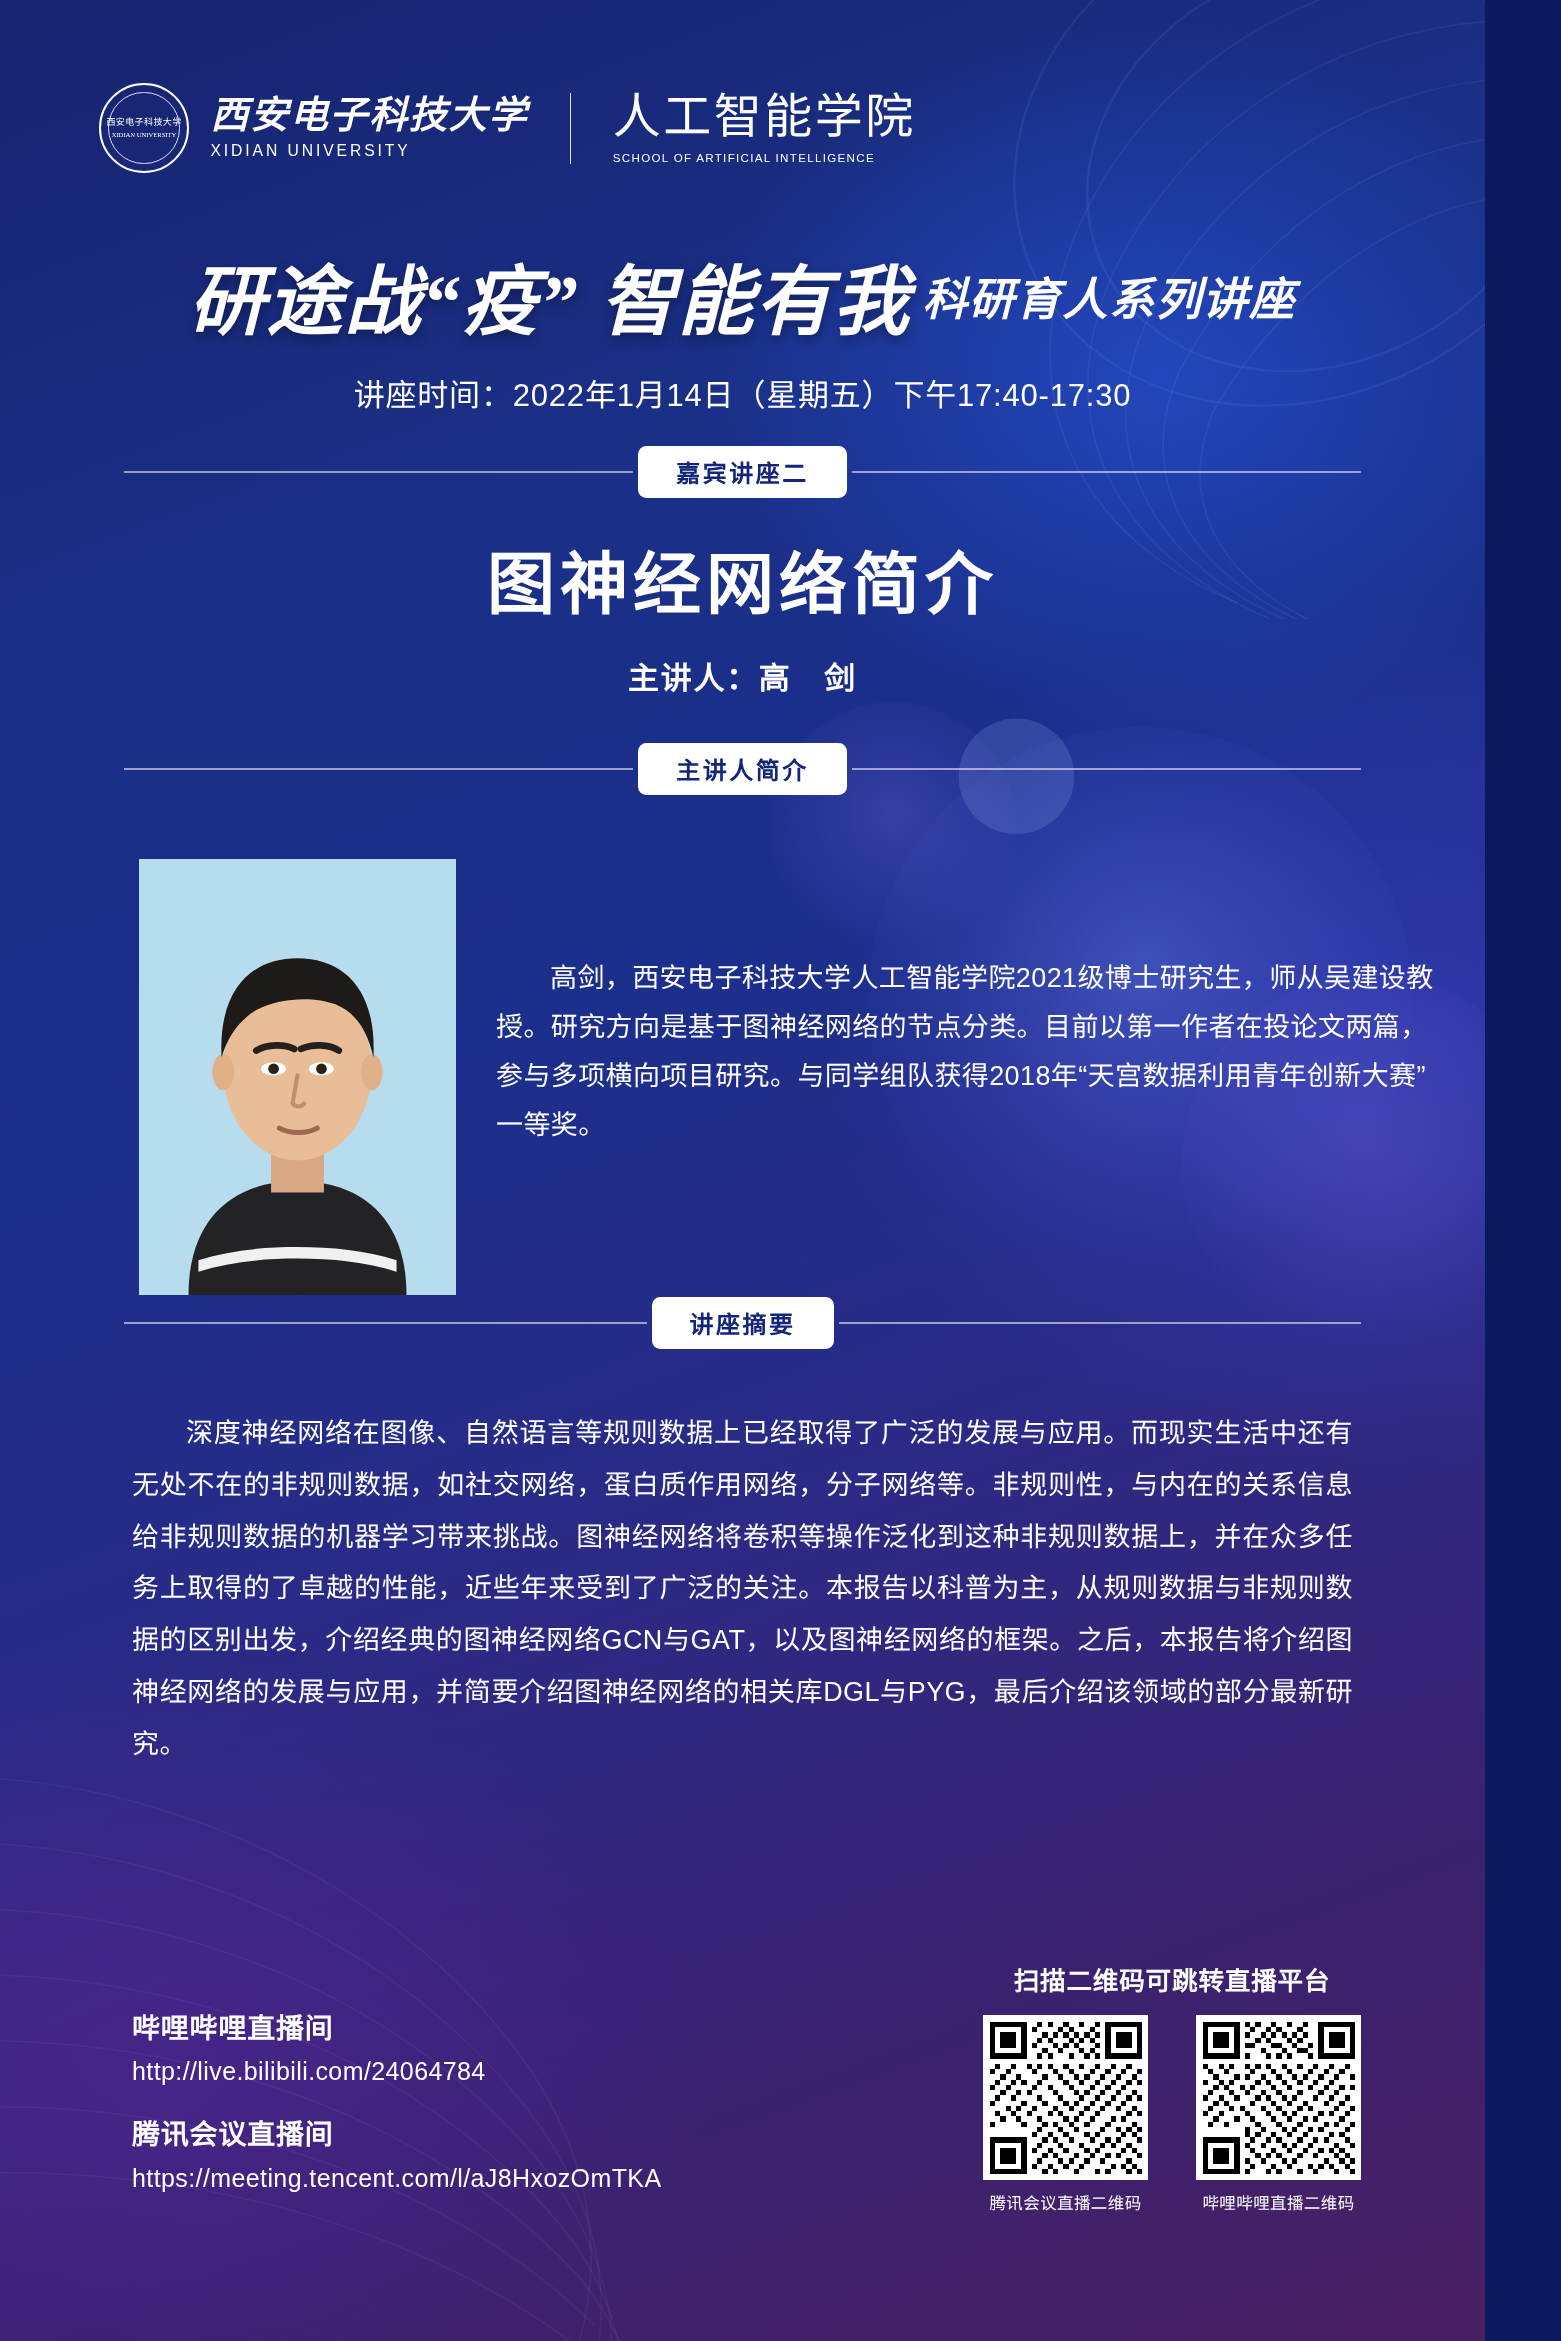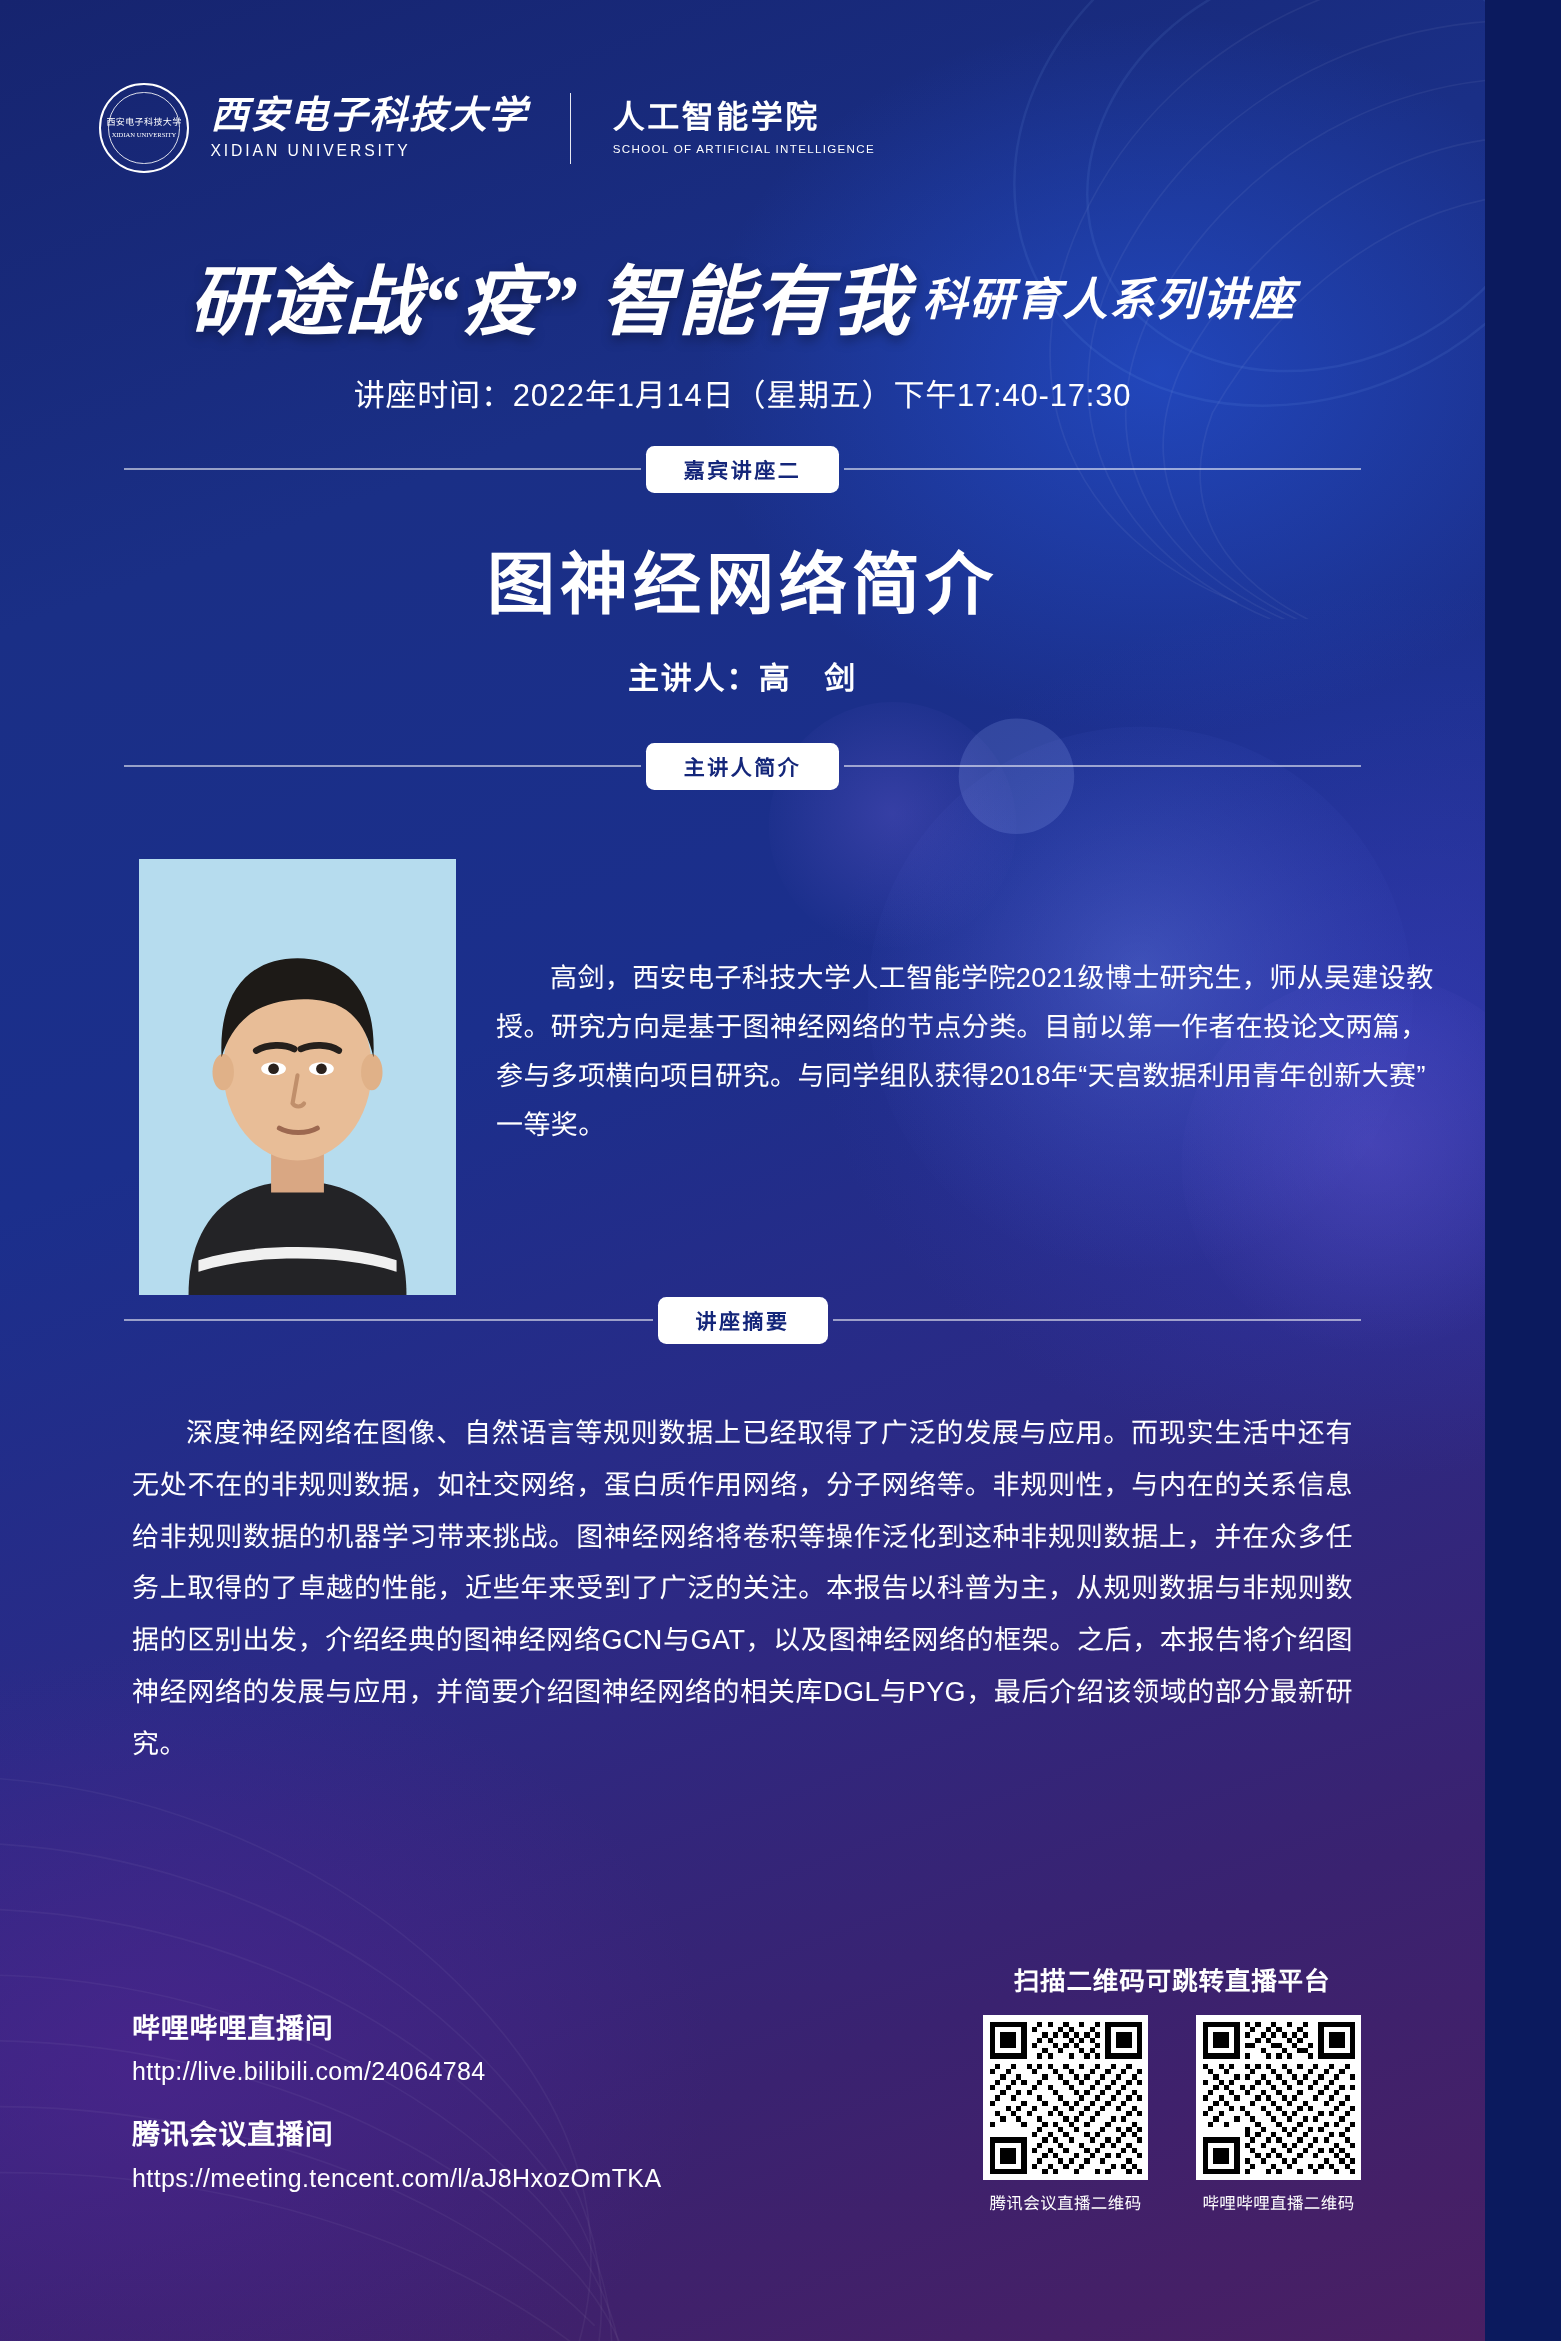--- a/index.html
+++ b/index.html
@@ -107,22 +107,22 @@
   }
   .divider-v {
     width: 1.7px;
     height: 71px;
     background: rgba(255,255,255,0.9);
     margin: 0 20px;
     flex: none;
   }
   .school-names { display:flex; flex-direction: column; justify-content:center; }
   .school-cn {
-    font-size: 32px;
-    font-weight: bold;
+    font-size: 48px;
+    font-weight: normal;
     letter-spacing: 2.5px;
     line-height: 1.05;
     white-space: nowrap;
   }
   .school-en {
     font-size: 11.6px;
     letter-spacing: 1.3px;
     margin-top: 8.3px;
     white-space: nowrap;
   }
@@ -193,21 +193,21 @@
     align-items: center;
   }
   .pill-line {
     flex: 1;
     height: 1.7px;
     background: rgba(255,255,255,0.55);
   }
   .pill {
     background: #ffffff;
     color: #14267a;
-    font-size: 21px;
+    font-size: 24px;
     font-weight: bold;
     letter-spacing: 2.5px;
     padding: 8.3px 38px;
     border-radius: 8.3px;
     white-space: nowrap;
     margin: 0 5px;
   }
 
   .topic-title {
     position: absolute;

